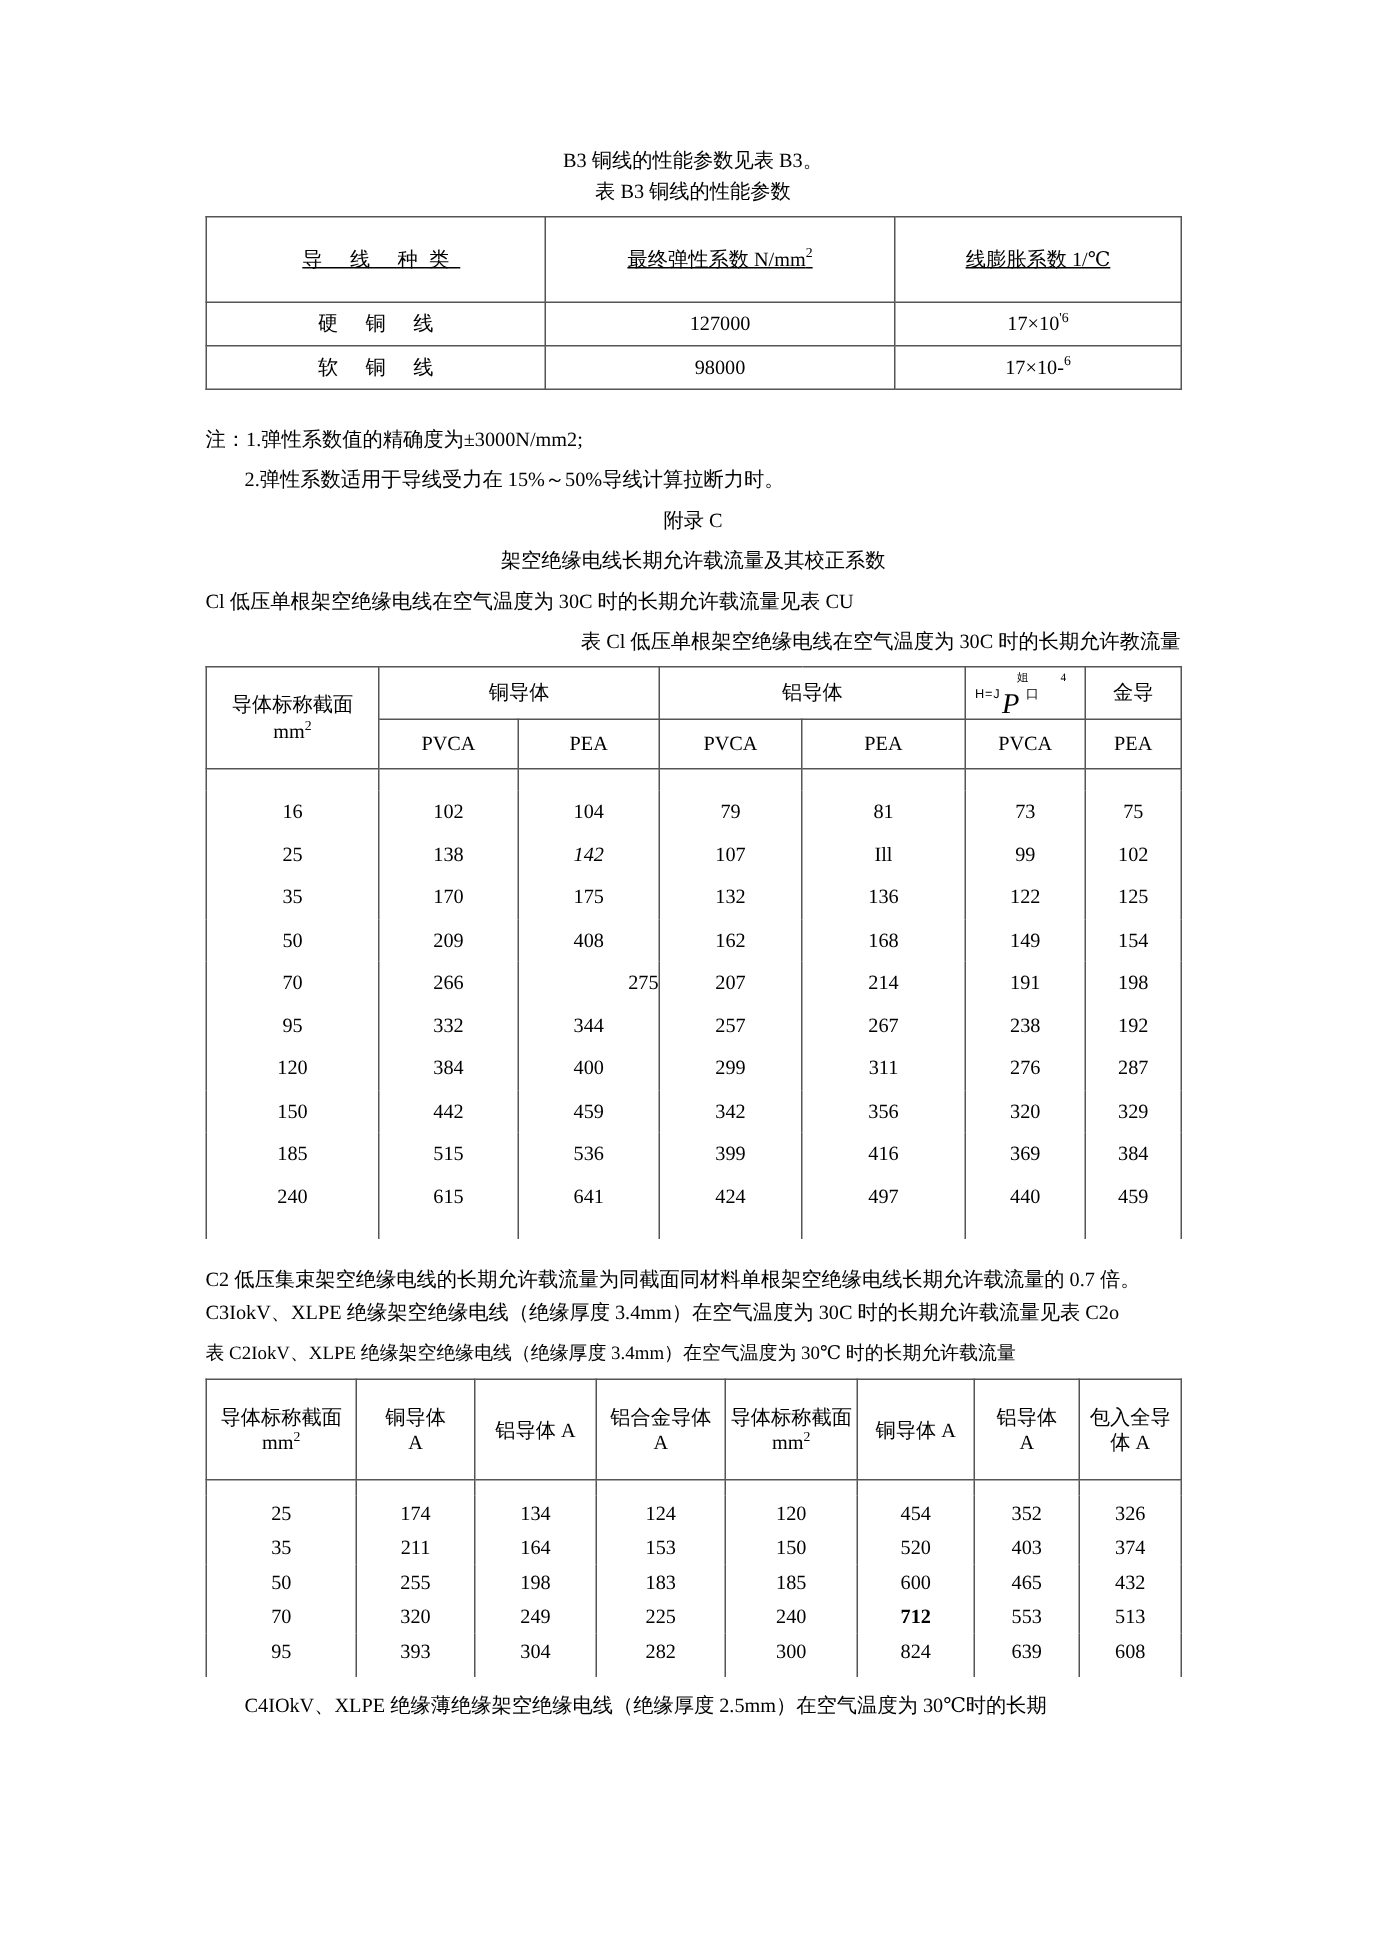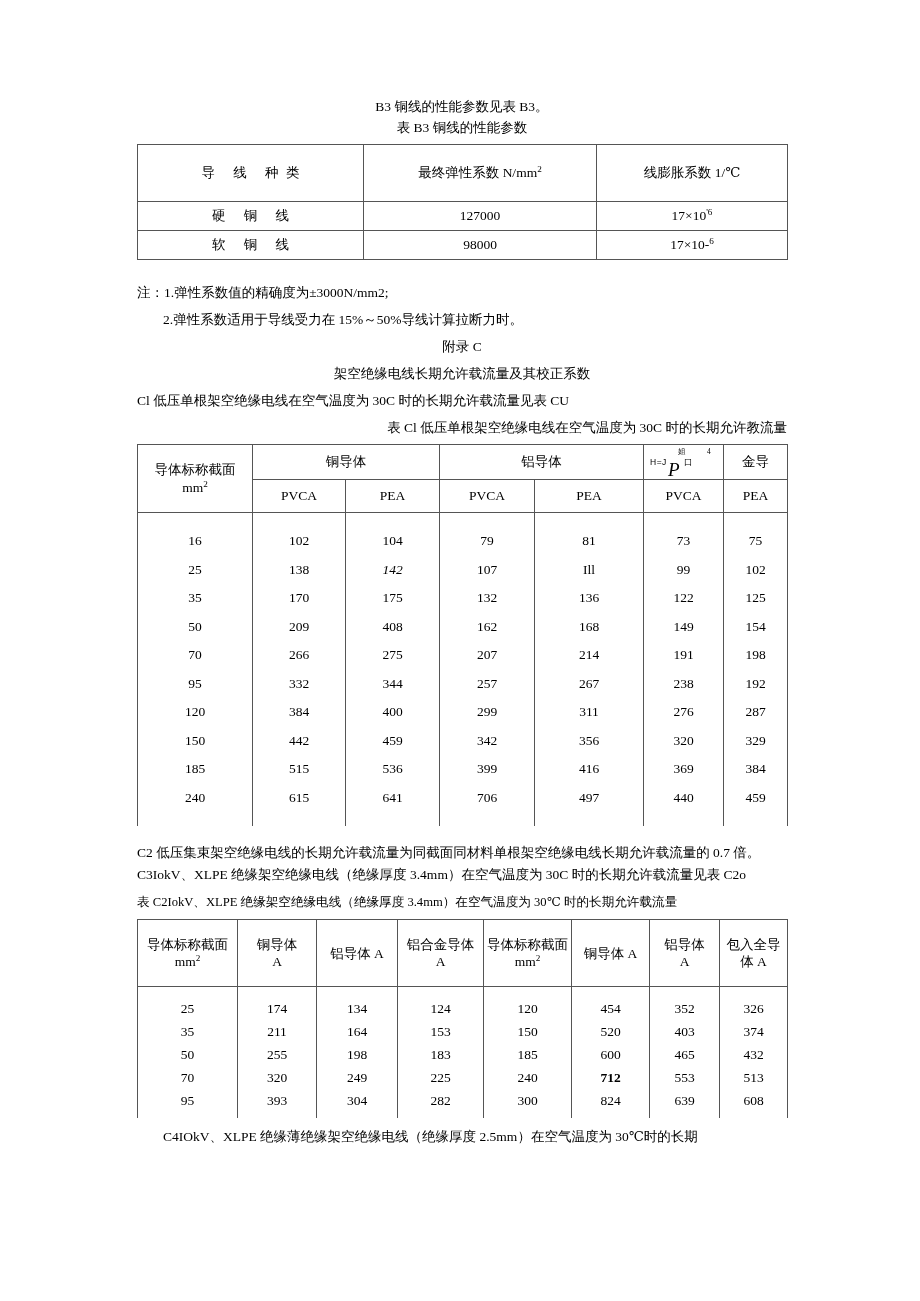--- a/index.html
+++ b/index.html
@@ -60,21 +60,21 @@
   table.doc td {
     border: 1px solid #555;
     padding: 0;
     text-align: center;
     vertical-align: middle;
     line-height: 18px;
   }
 
   
   .tbl-b3 td { height: 20px; }
-  .tbl-b3 .hdr { height: 56px; }
+  .tbl-b3 .hdr { height: 56px; text-decoration: underline; }
   .tbl-b3 .spaced {
     letter-spacing: 0.55em;
     padding-left: 0.55em;
   }
   .tbl-b3 .row td { height: 28px; }
 
   
   .tbl-c1 td { height: 21px; }
   .tbl-c1 .grp { height: 34px; }
   .tbl-c1 .sub { height: 32px; }
@@ -277,21 +277,21 @@
             <td style="border-top: none; border-bottom: none;">209</td>
             <td style="border-top: none; border-bottom: none;">408</td>
             <td style="border-top: none; border-bottom: none;">162</td>
             <td style="border-top: none; border-bottom: none;">168</td>
             <td style="border-top: none; border-bottom: none;">149</td>
             <td style="border-top: none; border-bottom: none;">154</td>
           </tr>
           <tr class="datarow">
             <td style="border-top: none; border-bottom: none;">70</td>
             <td style="border-top: none; border-bottom: none;">266</td>
-            <td style="border-top: none; border-bottom: none;">275</td>
+            <td style="border-top: none; border-bottom: none; text-align: right;">275</td>
             <td style="border-top: none; border-bottom: none;">207</td>
             <td style="border-top: none; border-bottom: none;">214</td>
             <td style="border-top: none; border-bottom: none;">191</td>
             <td style="border-top: none; border-bottom: none;">198</td>
           </tr>
           <tr class="datarow">
             <td style="border-top: none; border-bottom: none;">95</td>
             <td style="border-top: none; border-bottom: none;">332</td>
             <td style="border-top: none; border-bottom: none;">344</td>
             <td style="border-top: none; border-bottom: none;">257</td>
@@ -323,21 +323,21 @@
             <td style="border-top: none; border-bottom: none;">536</td>
             <td style="border-top: none; border-bottom: none;">399</td>
             <td style="border-top: none; border-bottom: none;">416</td>
             <td style="border-top: none; border-bottom: none;">369</td>
             <td style="border-top: none; border-bottom: none;">384</td>
           </tr>
           <tr class="datarow">
             <td style="border-top: none; border-bottom: none;">240</td>
             <td style="border-top: none; border-bottom: none;">615</td>
             <td style="border-top: none; border-bottom: none;">641</td>
-            <td style="border-top: none; border-bottom: none;">706</td>
+            <td style="border-top: none; border-bottom: none;">424</td>
             <td style="border-top: none; border-bottom: none;">497</td>
             <td style="border-top: none; border-bottom: none;">440</td>
             <td style="border-top: none; border-bottom: none;">459</td>
           </tr>
           <tr class="pad-bot">
           <td></td>
             <td></td>
             <td></td>
           <td></td>
             <td></td>

